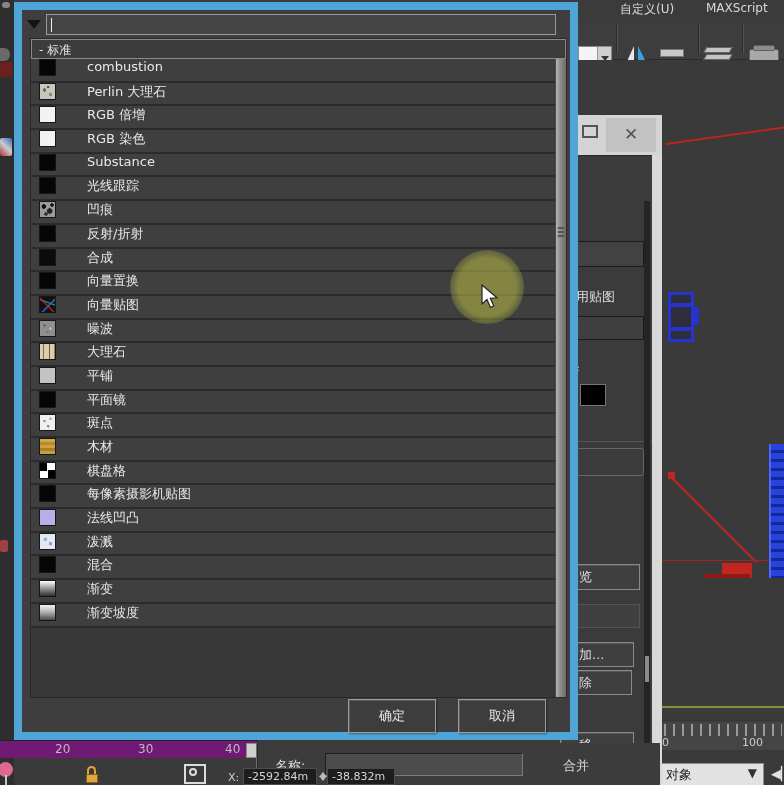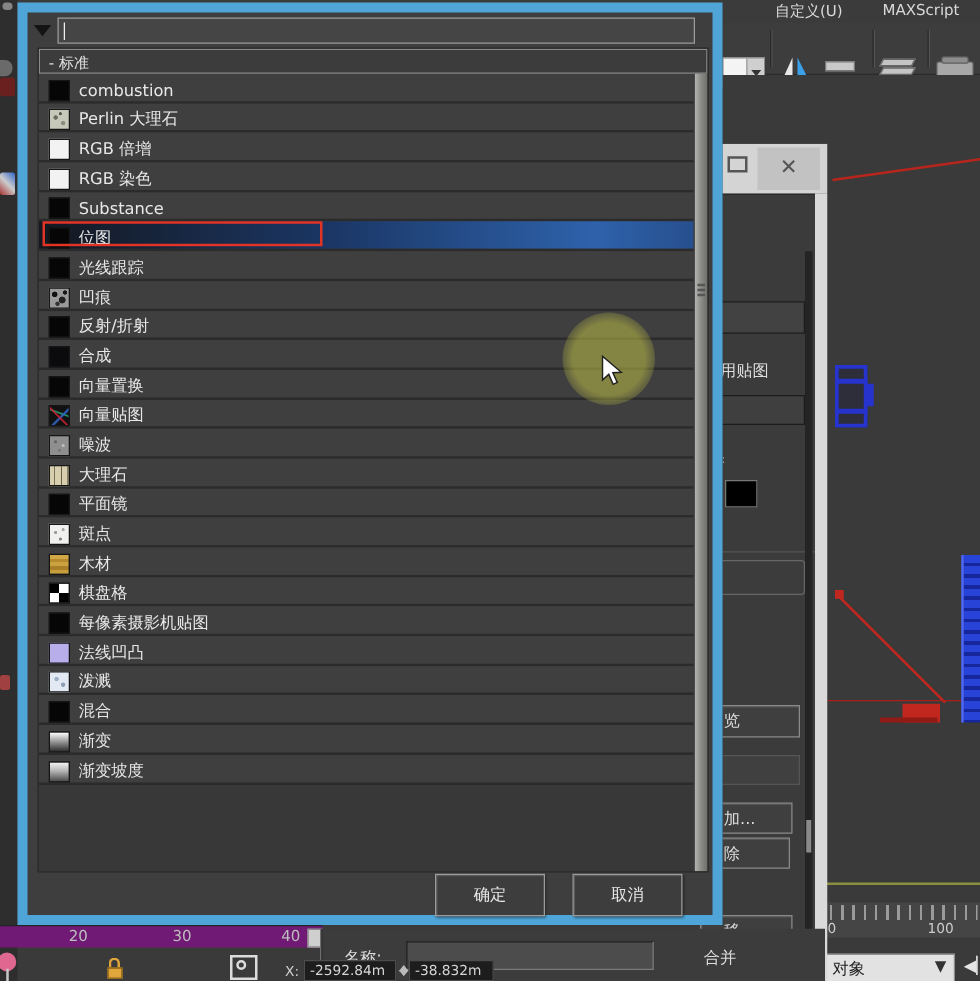--- a/index.html
+++ b/index.html
@@ -100,21 +100,21 @@
   .dlg{position:absolute;left:14px;top:2px;width:564px;height:738px;border:8px solid #4fa5d8;background:#3e3e3e;z-index:4;}
   .filterrow{position:absolute;left:2px;top:2px;right:14px;height:24px;display:flex;align-items:center;}
   .ddarrow{width:20px;height:20px;display:flex;align-items:center;justify-content:center;cursor:pointer;}
   .ddarrow i{width:0;height:0;border:7px solid transparent;border-top:9px solid #141414;margin-top:8px;}
   .filterinput{flex:1;height:21px;background:#454545;border:1px solid #9b9b9b;position:relative;margin-left:2px;}
   .filterinput .caret{position:absolute;left:4px;top:3px;width:1px;height:14px;background:#efefef;}
 
   .listwrap{position:absolute;left:8px;top:28px;width:537px;height:660px;background:#383838;border:1px solid #2a2a2a;overflow:hidden;}
   .grouphdr{height:20px;border:1px solid #8a8a8a;background:#3c3c3c;color:#e2e2e2;font-size:12px;padding:2px 0 0 7px;}
   .rows{position:absolute;left:0;top:20px;right:11px;bottom:0;overflow:hidden;}
-  .row{position:relative;height:23.7px;background:#3f3f3f;border-bottom:2px solid #2b2b2b;display:flex;align-items:flex-end;padding-left:8px;cursor:pointer;}
+  .row{position:relative;height:23.7px;background:#3f3f3f;border-bottom:2px solid #2b2b2b;display:flex;align-items:flex-start;padding-left:8px;cursor:pointer;gap:24px;}
   .row .lbl{margin-left:7px;font-size:13px;color:#e8e8e8;white-space:nowrap;}
   .row.selected{background:linear-gradient(90deg,#14181f 0%,#1b3766 45%,#2e62ab 85%,#274f8e 100%);}
   .red-box{position:absolute;left:3px;top:0;width:224px;height:20px;border:2px solid #e23327;pointer-events:none;}
   .sw{width:17px;height:17px;border:1px solid #161616;flex:none;}
   .sw-black{background:#060606}
   .sw-white{background:#f2f2f2}
   .sw-perlin{background:#c6c8ba;background-image:radial-gradient(circle at 30% 40%,#6a6d5a 0 1.5px,transparent 2px),radial-gradient(circle at 70% 70%,#8b8e7a 0 1.5px,transparent 2px),radial-gradient(circle at 55% 20%,#55584a 0 1px,transparent 1.5px);}
   .sw-dent{background:#9a9a9a;background-image:radial-gradient(circle at 25% 30%,#111 0 2px,transparent 2.5px),radial-gradient(circle at 65% 60%,#222 0 2.5px,transparent 3px),radial-gradient(circle at 40% 80%,#333 0 1.5px,transparent 2px),radial-gradient(circle at 80% 20%,#1a1a1a 0 1.5px,transparent 2px);}
   .sw-composite{background:#0b0b0e}
   .sw-vector{background:#111;background-image:linear-gradient(45deg,transparent 40%,#c23 45%,transparent 52%),linear-gradient(-45deg,transparent 35%,#36c 42%,transparent 50%),linear-gradient(20deg,transparent 55%,#2a7 60%,transparent 67%);}
@@ -313,25 +313,20 @@
             <span class="lbl">RGB 倍增</span>
           </div>
           <div class="row">
             <span class="sw sw-white"></span>
             <span class="lbl">RGB 染色</span>
           </div>
           <div class="row">
             <span class="sw sw-black"></span>
             <span class="lbl">Substance</span>
           </div>
-          <div class="row selected">
-            <span class="sw sw-black"></span>
-            <span class="lbl">位图</span>
-            <span class="red-box"></span>
-          </div>
           <div class="row">
             <span class="sw sw-black"></span>
             <span class="lbl">光线跟踪</span>
           </div>
           <div class="row">
             <span class="sw sw-dent"></span>
             <span class="lbl">凹痕</span>
           </div>
           <div class="row">
             <span class="sw sw-black"></span>
@@ -349,20 +344,24 @@
             <span class="sw sw-vector"></span>
             <span class="lbl">向量贴图</span>
           </div>
           <div class="row">
             <span class="sw sw-noise"></span>
             <span class="lbl">噪波</span>
           </div>
           <div class="row">
             <span class="sw sw-marble"></span>
             <span class="lbl">大理石</span>
+          </div>
+          <div class="row">
+            <span class="sw sw-tile"></span>
+            <span class="lbl">平铺</span>
           </div>
           <div class="row">
             <span class="sw sw-black"></span>
             <span class="lbl">平面镜</span>
           </div>
           <div class="row">
             <span class="sw sw-speckle"></span>
             <span class="lbl">斑点</span>
           </div>
           <div class="row">

